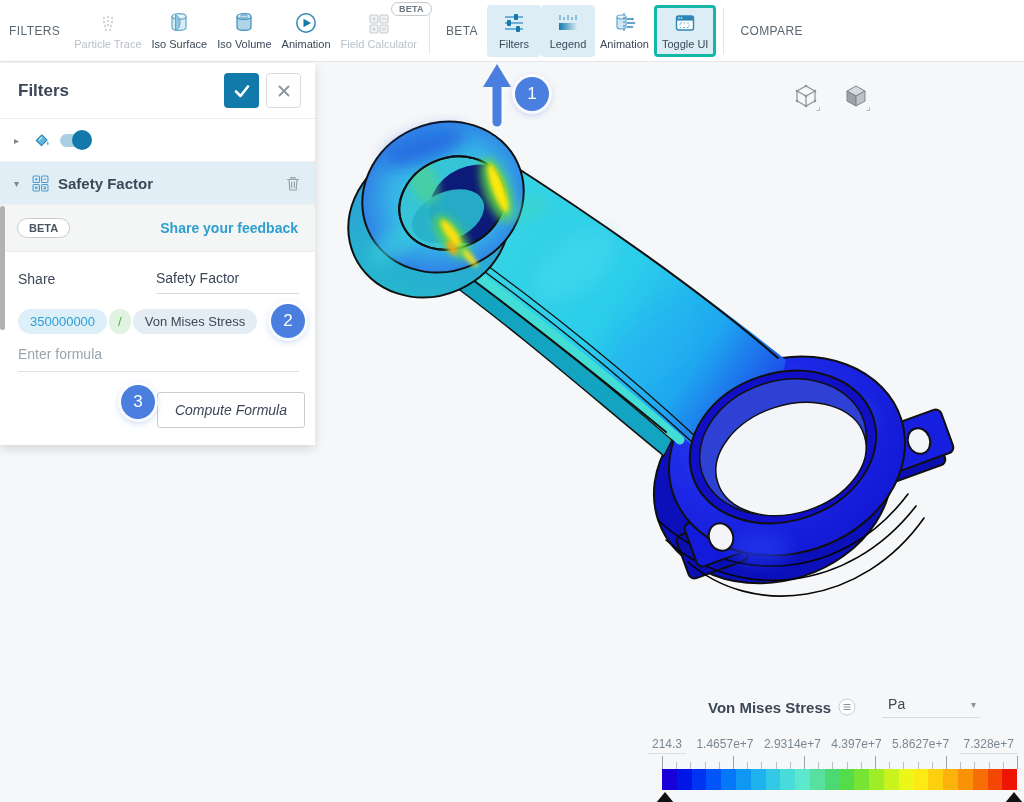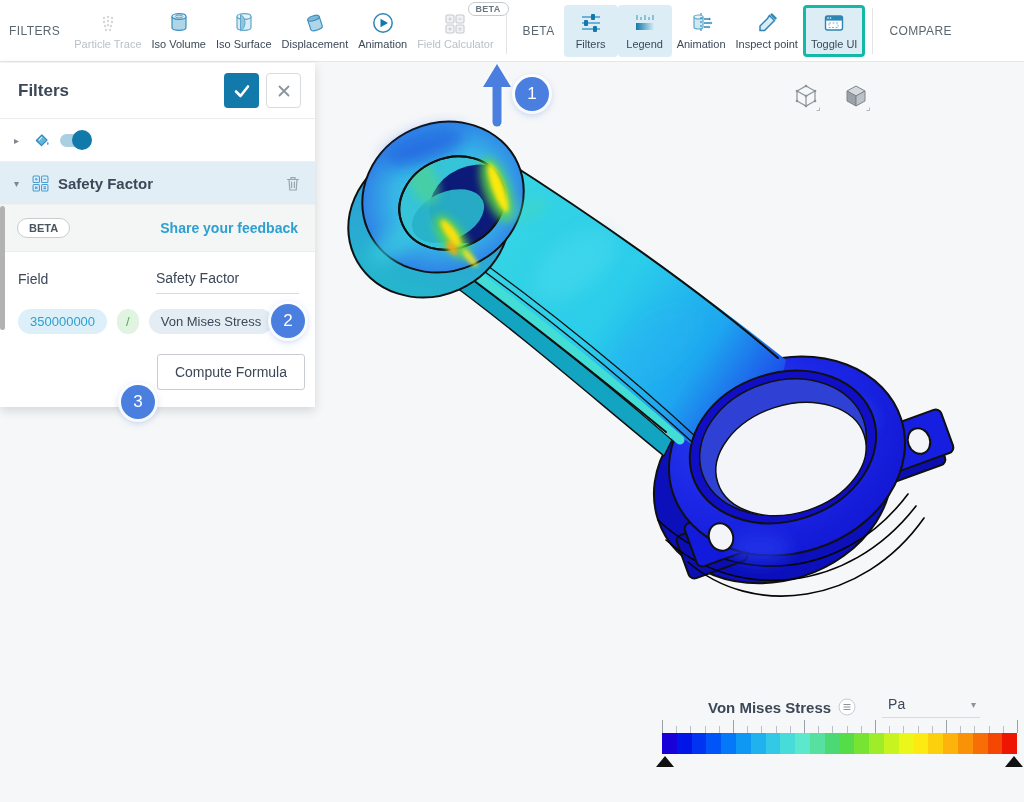--- a/index.html
+++ b/index.html
@@ -39,30 +39,30 @@
   .switch{width:30px;height:13px;background:#a9cfe2;border-radius:7px;position:relative;flex:0 0 auto;cursor:pointer;}
   .switch .knob{position:absolute;right:-2px;top:-4px;width:20px;height:20px;border-radius:50%;background:#1279ab;}
   .beta-row{background:#f4f5f5;height:47px;display:flex;align-items:center;justify-content:space-between;
             padding:0 17px;border-bottom:1px solid #ececec;box-sizing:border-box;}
   .beta-pill{border:1px solid #c9cdd1;background:#fff;border-radius:12px;padding:3px 11px;
              font-size:11px;font-weight:bold;color:#4a5560;}
   .feedback-link{color:#2d9fd0;font-size:14px;font-weight:bold;cursor:pointer;}
   .name-row{display:flex;align-items:flex-end;padding:18px 16px 2px 18px;font-size:14px;}
   .name-label{color:#3c4858;width:120px;padding-bottom:7px;}
   .name-value{flex:1;margin-left:18px;border-bottom:1px solid #d7dbde;padding-bottom:7px;color:#3c4858;}
-  .chips-row{display:flex;align-items:center;gap:10px;padding:13px 32px 0 18px;}
+  .chips-row{display:flex;align-items:center;gap:2px;padding:13px 32px 0 18px;}
   .chip{border-radius:13px;padding:5px 12px;font-size:13px;cursor:pointer;white-space:nowrap;}
   .chip.num{background:#ddeff8;color:#2d9fd0;}
   .chip.op{background:#e1f3e1;color:#4caf50;padding:5px 9px;}
   .chip.field{background:#e4edf3;color:#3c4858;}
   .formula-placeholder{color:#9aa5ae;font-size:14px;margin:12px 16px 0 18px;
                        border-bottom:1px solid #dfe3e6;padding-bottom:9px;cursor:text;}
   .compute-row{display:flex;justify-content:flex-end;padding:20px 10px 17px 0;}
   .compute-btn{border:1px solid #c9cdd1;background:#fff;border-radius:3px;padding:9px 17px;
-               font-size:14px;color:#3c4858;cursor:pointer;}
+               font-size:14px;color:#3c4858;cursor:pointer;font-style:italic;}
   .panel-scroll{position:absolute;left:0;top:143px;width:5px;height:124px;background:#b2b2b2;border-radius:3px;}
 
   
   .viewport-svg{position:absolute;left:0;top:0;width:1024px;height:802px;z-index:1;pointer-events:none;}
   .cube-btn{position:absolute;top:80px;width:34px;height:34px;display:flex;align-items:center;
             justify-content:center;cursor:pointer;z-index:5;}
   .cube-btn.wire{left:789px;} .cube-btn.solid{left:839px;}
 
   
   .annot-arrow{position:absolute;left:470px;top:60px;width:70px;height:70px;z-index:40;
@@ -218,45 +218,36 @@
           <circle cx="15" cy="15" r="1.2"></circle>
         <circle cx="10" cy="19" r="1.2"></circle>
           <circle cx="14" cy="19" r="1.2"></circle>
       </g>
     </svg>
     <span class="tool-label">Particle Trace</span>
   </div>
 
   <div class="tool">
     <svg viewBox="0 0 24 24">
+      <path d="M5 5.5 v11 a7 2.8 0 0 0 14 0 v-11" fill="#d9ecf5" stroke="#5fa8cc" stroke-width="1.2"></path>
+      <ellipse cx="12" cy="5.5" rx="7" ry="2.8" fill="#e8f3f9" stroke="#5fa8cc" stroke-width="1.2"></ellipse>
+      <path d="M8.5 3.6 C14.5 6.5 14.5 16.5 8.5 19.8 L8.5 3.6Z" fill="#8fc5de" stroke="#5fa8cc" stroke-width="1"></path>
+    </svg>
+    <span class="tool-label">Iso Surface</span>
+  </div>
+
+  <div class="tool">
+    <svg viewBox="0 0 24 24">
       <path d="M5 5.5 v11 a7 2.8 0 0 0 14 0 v-11" fill="#aed5e8" stroke="#3d8fbd" stroke-width="1.2"></path>
       <ellipse cx="12" cy="5.5" rx="7" ry="2.8" fill="#e8f3f9" stroke="#3d8fbd" stroke-width="1.2"></ellipse>
       <ellipse cx="12" cy="5.5" rx="4" ry="1.5" fill="#c3e0ee" stroke="#3d8fbd" stroke-width="0.8"></ellipse>
     </svg>
     <span class="tool-label">Iso Volume</span>
   </div>
 
-  <div class="tool">
-    <svg viewBox="0 0 24 24">
-      <path d="M5 5.5 v11 a7 2.8 0 0 0 14 0 v-11" fill="#d9ecf5" stroke="#5fa8cc" stroke-width="1.2"></path>
-      <ellipse cx="12" cy="5.5" rx="7" ry="2.8" fill="#e8f3f9" stroke="#5fa8cc" stroke-width="1.2"></ellipse>
-      <path d="M8.5 3.6 C14.5 6.5 14.5 16.5 8.5 19.8 L8.5 3.6Z" fill="#8fc5de" stroke="#5fa8cc" stroke-width="1"></path>
-    </svg>
-    <span class="tool-label">Iso Surface</span>
-  </div>
-
-  <div class="tool">
-    <svg viewBox="0 0 24 24">
-      <g transform="rotate(-18 12 12)">
-        <path d="M6 7 v10 a6 2.4 0 0 0 12 0 v-10" fill="#aed5e8" stroke="#3d8fbd" stroke-width="1.2"></path>
-        <ellipse cx="12" cy="7" rx="6" ry="2.4" fill="#7db9da" stroke="#3d8fbd" stroke-width="1.2"></ellipse>
-      </g>
-    </svg>
-    <span class="tool-label">Displacement</span>
-  </div>
 
   <div class="tool">
     <svg viewBox="0 0 24 24">
       <circle cx="12" cy="12" r="9.2" fill="#fff" stroke="#2e86b5" stroke-width="1.5"></circle>
       <path d="M9.5 7.8 L17 12 L9.5 16.2 Z" fill="#1279ab"></path>
     </svg>
     <span class="tool-label">Animation</span>
   </div>
 
   <div class="tool disabled">
@@ -317,27 +308,20 @@
       <ellipse cx="9.5" cy="6" rx="4.5" ry="2" fill="#e8f3f9" stroke="#5fa8cc" stroke-width="1.2"></ellipse>
       <line x1="12" y1="2" x2="12" y2="22" stroke="#2e86b5" stroke-width="1.1" stroke-dasharray="2 2"></line>
       <g stroke="#2e86b5" stroke-width="1.5">
           <path d="M15 8 h5 M15 12 h6.5 M15 16 h4.5"></path>
         </g>
       <path d="M20 6.5 L22 8 L20 9.5Z M21.5 10.5 L23.5 12 L21.5 13.5Z M19.5 14.5 L21.5 16 L19.5 17.5Z" fill="#2e86b5"></path>
     </svg>
     <span class="tool-label">Animation</span>
   </div>
 
-  <div class="tool">
-    <svg viewBox="0 0 24 24">
-      <path d="M14.5 4.5 l5 5 -2.5 2.5 -7.5 7.5 H5 v-4.5 l7.5 -7.5 Z" fill="#d9ecf5" stroke="#2e86b5" stroke-width="1.5"></path>
-      <path d="M16 2.8 l5.2 5.2" stroke="#2e86b5" stroke-width="2.4"></path>
-    </svg>
-    <span class="tool-label">Inspect point</span>
-  </div>
 
   <div class="tool active bordered">
     <svg viewBox="0 0 24 24">
       <rect x="3.5" y="5" width="17" height="14" rx="2" fill="#fff" stroke="#2e86b5" stroke-width="1.4"></rect>
       <path d="M3.5 9 h17" stroke="#2e86b5" stroke-width="1.2"></path>
       <rect x="3.5" y="5" width="17" height="4" rx="2" fill="#2e86b5"></rect>
       <circle cx="6" cy="7" r="0.8" fill="#fff"></circle>
         <circle cx="8.5" cy="7" r="0.8" fill="#fff"></circle>
       <rect x="7" y="12" width="9" height="4.5" fill="none" stroke="#7db9da" stroke-width="1" stroke-dasharray="2 1.5"></rect>
     </svg>
@@ -399,30 +383,31 @@
       </g>
     </svg>
   </div>
 
   <div class="beta-row">
     <span class="beta-pill">BETA</span>
     <span class="feedback-link">Share your feedback</span>
   </div>
 
   <div class="name-row">
-    <span class="name-label">Field</span>
+    <span class="name-label">Share</span>
     <span class="name-value">Safety Factor</span>
   </div>
 
   <div class="chips-row">
     <span class="chip num">350000000</span>
     <span class="chip op">/</span>
     <span class="chip field">Von Mises Stress</span>
   </div>
 
+  <div class="formula-placeholder">Enter formula</div>
 
   <div class="compute-row">
     <button class="compute-btn">Compute Formula</button>
   </div>
 
   <div class="panel-scroll"></div>
 </div>
 
 <div class="cube-btn wire">
   <svg width="30" height="30" viewBox="0 0 30 30">
@@ -465,20 +450,28 @@
     <span class="legend-menu">
       <svg width="18" height="18" viewBox="0 0 18 18">
         <circle cx="9" cy="9" r="8" fill="#fff" stroke="#c9cdd1" stroke-width="1"></circle>
         <path d="M5.5 6.5 h7 M5.5 9 h7 M5.5 11.5 h7" stroke="#8a949c" stroke-width="1"></path>
       </svg>
     </span>
     <span class="unit-select">
       <span class="unit-value">Pa</span>
       <span class="unit-chev">▾</span>
     </span>
+  </div>
+  <div class="legend-labels">
+    <span class="editable">214.3</span>
+    <span>1.4657e+7</span>
+    <span>2.9314e+7</span>
+    <span>4.397e+7</span>
+    <span>5.8627e+7</span>
+    <span class="editable">7.328e+7</span>
   </div>
   <div class="bar-wrap">
     <div class="ruler">
         <div class="tick major" style="left: 0%;"></div>
         <div class="tick" style="left: 4%;"></div>
         <div class="tick" style="left: 8%;"></div>
         <div class="tick" style="left: 12%;"></div>
         <div class="tick" style="left: 16%;"></div>
         <div class="tick major" style="left: 20%;"></div>
         <div class="tick" style="left: 24%;"></div>

